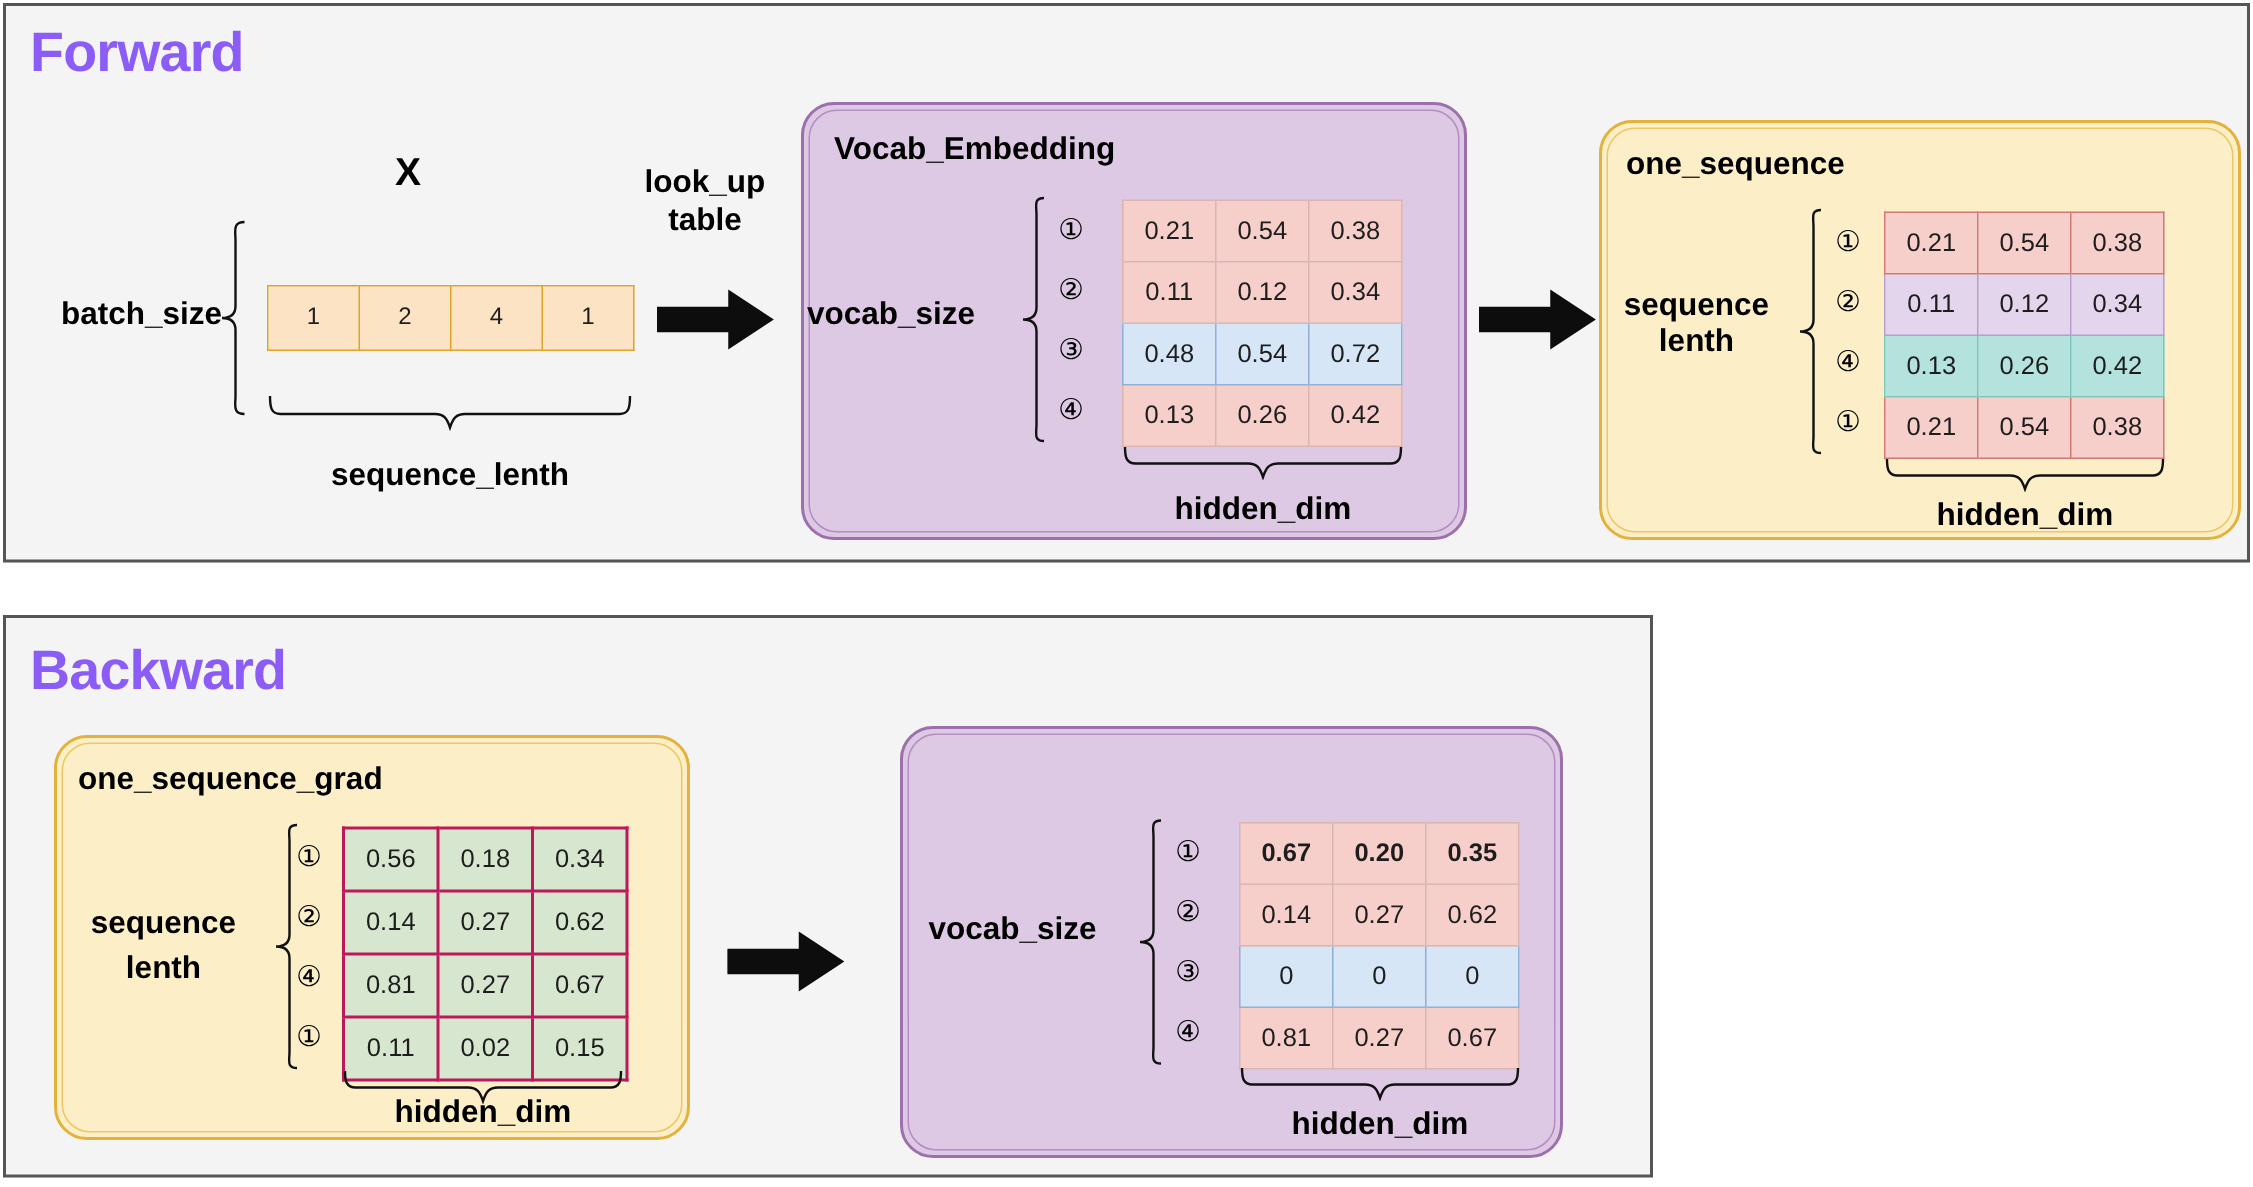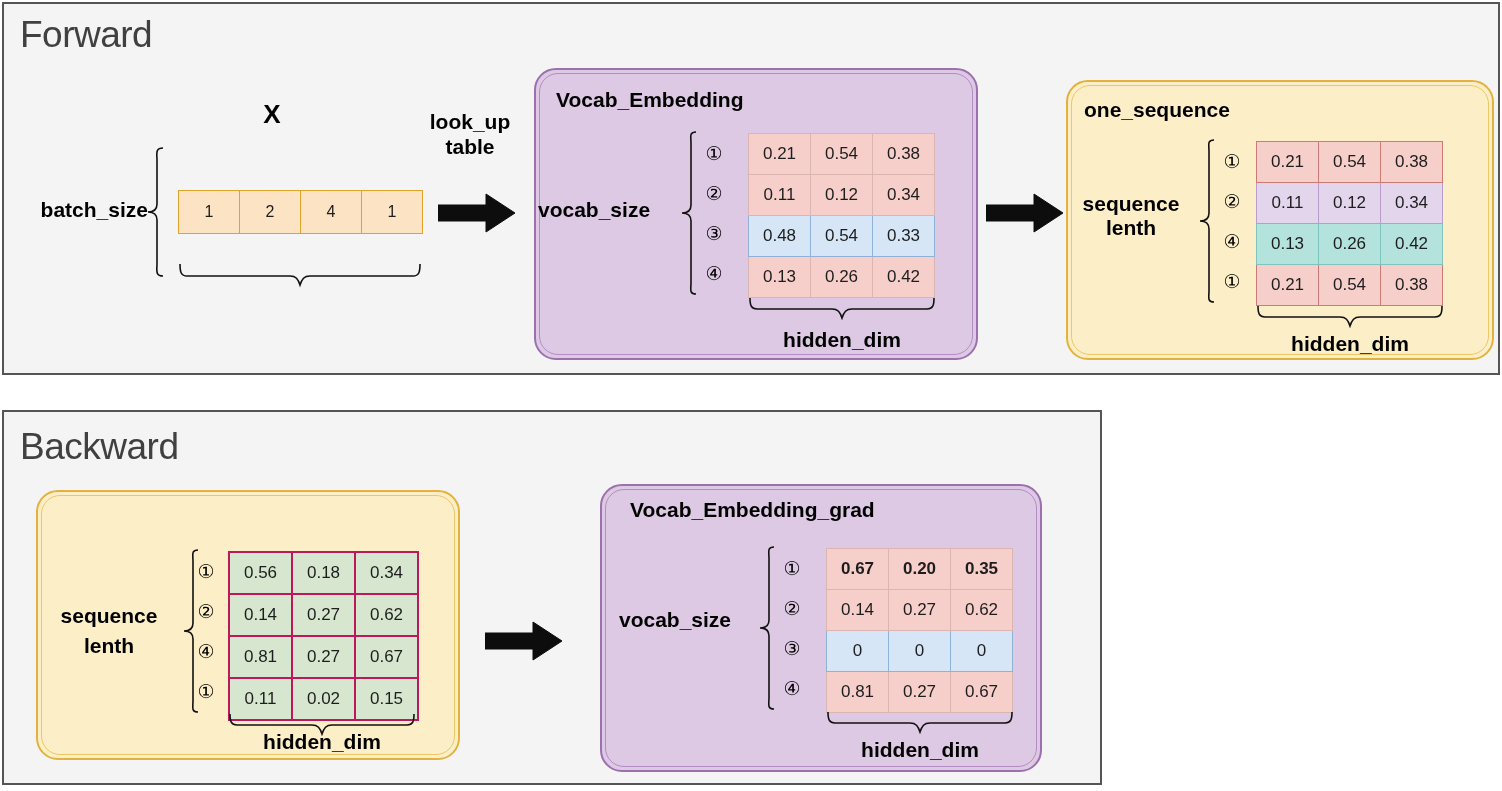--- a/index.html
+++ b/index.html
@@ -21,22 +21,22 @@
     background: #f4f4f4;
     border: 2px solid #555555;
     box-sizing: border-box;
   }
   #panel-forward  { left: 2px;  top: 2px;   width: 1498px; height: 373px; }
   #panel-backward { left: 2px;  top: 410px; width: 1100px; height: 375px; }
 
   .panel-title {
     position: absolute;
     font-size: 37px;
-    font-weight: normal;
-    color: #404040;
+    font-weight: bold;
+    color: #8b5cf6;
     letter-spacing: -0.5px;
     white-space: nowrap;
   }
   #title-forward  { left: 16px; top: 10px; }
   #title-backward { left: 16px; top: 14px; }
 
   
   .groupbox {
     position: absolute;
     box-sizing: border-box;
@@ -166,20 +166,21 @@
       <td>1</td>
     </tr>
   </tbody>
     </table>
 
   <div class="brace" style="left:178px; top:262px; width:244px; height:26px;">
     <svg width="244" height="26" viewBox="0 0 244 26">
       <path d="M2 2 C2 10 3 14 9 14 L112 14 C118 14 120 17 122 23 C124 17 126 14 132 14 L235 14 C241 14 242 10 242 2" fill="none" stroke="#111" stroke-width="1.6"></path>
     </svg>
   </div>
+  <div class="cap cap-lg" style="left:178px; top:305px; width:244px;">sequence_lenth</div>
 
   <div class="cap cap-lg" style="left:408px; top:110px; width:124px;text-align:center;">look_up</div>
   <div class="cap cap-lg" style="left:408px; top:135px; width:124px;">table</div>
   <div class="arrow" style="left:438px; top:192px; width:78px; height:42px;">
     <svg width="78" height="42" viewBox="0 0 78 42">
       <path d="M0 13 L48 13 L48 2 L77 21 L48 40 L48 29 L0 29 Z" fill="#0d0d0d" stroke="#0d0d0d" stroke-width="1"></path>
     </svg>
   </div>
 
   <div class="groupbox gb-purple" style="left:534px; top:68px; width:444px; height:292px;">
@@ -209,21 +210,21 @@
       <td class="c-pink">0.38</td>
     </tr>
     <tr>
       <td class="c-pink">0.11</td>
       <td class="c-pink">0.12</td>
       <td class="c-pink">0.34</td>
     </tr>
     <tr>
       <td class="c-blue">0.48</td>
       <td class="c-blue">0.54</td>
-      <td class="c-blue">0.33</td>
+      <td class="c-blue">0.72</td>
     </tr>
     <tr>
       <td class="c-pink">0.13</td>
       <td class="c-pink">0.26</td>
       <td class="c-pink">0.42</td>
     </tr>
   </tbody>
     </table>
 
   <div class="brace" style="left:748px; top:296px; width:188px; height:24px;">
@@ -292,20 +293,21 @@
   </div>
   <div class="cap cap-lg" style="left:1256px; top:332px; width:188px;">hidden_dim</div>
 
   <div class="panel" id="panel-backward">
     <div class="panel-title" id="title-backward">Backward</div>
   </div>
 
   <div class="groupbox gb-yellow" style="left:36px; top:490px; width:424px; height:270px;">
     <div class="gb-inner"></div>
   </div>
+  <div class="gb-label" style="left:52px; top:508px;">one_sequence_grad</div>
 
   <div class="cap cap-lg" style="left:36px; top:604px; width:146px;">sequence</div>
   <div class="cap cap-lg" style="left:36px; top:634px; width:146px;">lenth</div>
 
   <div class="brace" style="left:182px; top:548px; width:18px; height:166px;">
     <svg width="18" height="166" viewBox="0 0 18 166">
       <path d="M16 2 C9 2 11 7 11 13 L11 75 C11 81 7 83 2 83 C7 83 11 85 11 91 L11 153 C11 159 9 164 16 164" fill="none" stroke="#111" stroke-width="1.6"></path>
     </svg>
   </div>
 
@@ -350,21 +352,20 @@
 
   <div class="arrow" style="left:485px; top:620px; width:78px; height:42px;">
     <svg width="78" height="42" viewBox="0 0 78 42">
       <path d="M0 13 L48 13 L48 2 L77 21 L48 40 L48 29 L0 29 Z" fill="#0d0d0d" stroke="#0d0d0d" stroke-width="1"></path>
     </svg>
   </div>
 
   <div class="groupbox gb-purple" style="left:600px; top:484px; width:442px; height:288px;">
     <div class="gb-inner"></div>
   </div>
-  <div class="gb-label" style="left:630px; top:498px;">Vocab_Embedding_grad</div>
 
   <div class="cap cap-lg" style="left:600px; top:608px; width:150px;">vocab_size</div>
 
   <div class="brace" style="left:758px; top:545px; width:18px; height:166px;">
     <svg width="18" height="166" viewBox="0 0 18 166">
       <path d="M16 2 C9 2 11 7 11 13 L11 75 C11 81 7 83 2 83 C7 83 11 85 11 91 L11 153 C11 159 9 164 16 164" fill="none" stroke="#111" stroke-width="1.6"></path>
     </svg>
   </div>
 
   <div class="idx-col" style="left:776px; top:548px; width:32px;">

